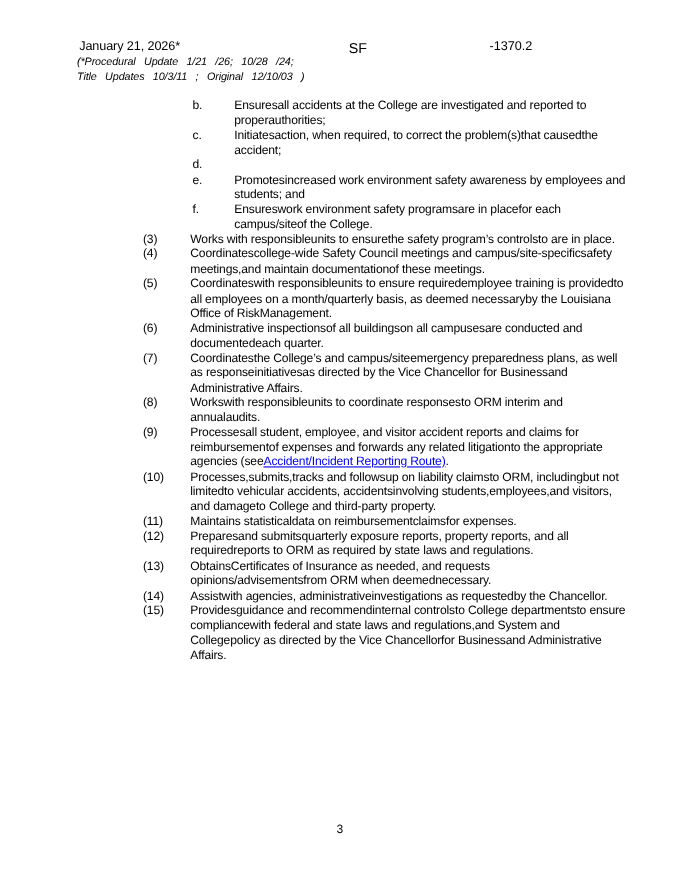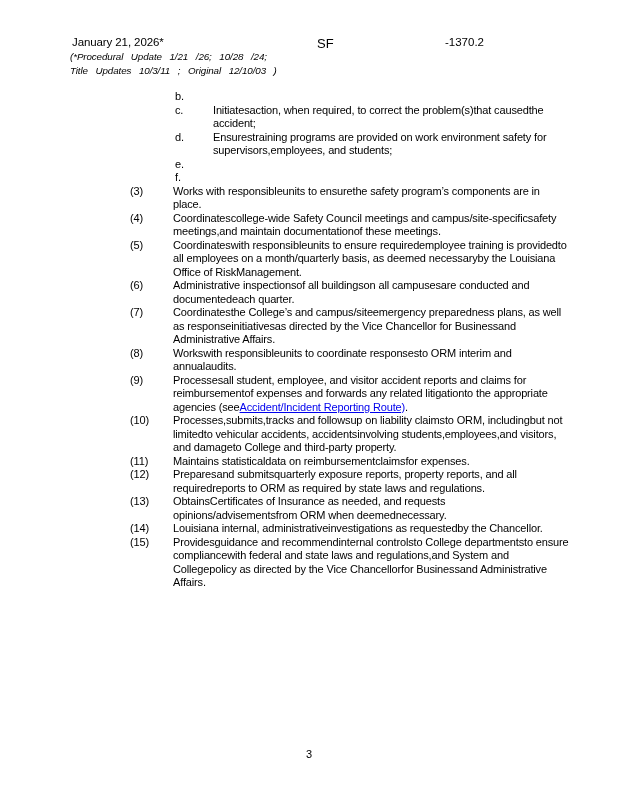--- a/index.html
+++ b/index.html
@@ -47,39 +47,41 @@
   <div class="hdr-date">January 21, 2026*</div>
   <div class="hdr-code">SF</div>
   <div class="hdr-num">-1370.2</div>
   <div class="rev rev1">(*Procedural Update 1/21 /26; 10/28 /24;</div>
   <div class="rev rev2">Title Updates 10/3/11 ; Original 12/10/03 )</div>
 
   <div class="doc-body">
 
     <div class="item lettered">
       <span class="marker">b.</span>
+      <span class="text">Ensuresall accidents at the College are investigated and reported to properauthorities;</span>
     </div>
     <div class="item lettered">
       <span class="marker">c.</span>
       <span class="text">Initiatesaction, when required, to correct the problem(s)that causedthe accident;</span>
     </div>
     <div class="item lettered">
       <span class="marker">d.</span>
-      <span class="text">Ensurestraining programs are provided on work environment safety for supervisors,employees, and students;</span>
     </div>
     <div class="item lettered">
       <span class="marker">e.</span>
+      <span class="text">Promotesincreased work environment safety awareness by employees and students; and</span>
     </div>
     <div class="item lettered">
       <span class="marker">f.</span>
+      <span class="text">Ensureswork environment safety programsare in placefor each campus/siteof the College.</span>
     </div>
 
     <div class="item">
       <span class="marker">(3)</span>
-      <span class="text">Works with responsibleunits to ensurethe safety program’s components are in place.</span>
+      <span class="text">Works with responsibleunits to ensurethe safety program’s controlsto are in place.</span>
     </div>
     <div class="item">
       <span class="marker">(4)</span>
       <span class="text">Coordinatescollege-wide Safety Council meetings and campus/site-specificsafety meetings,and maintain documentationof these meetings.</span>
     </div>
     <div class="item">
       <span class="marker">(5)</span>
       <span class="text">Coordinateswith responsibleunits to ensure requiredemployee training is providedto all employees on a month/quarterly basis, as deemed necessaryby the Louisiana Office of RiskManagement.</span>
     </div>
     <div class="item">
@@ -109,21 +111,21 @@
     <div class="item">
       <span class="marker">(12)</span>
       <span class="text">Preparesand submitsquarterly exposure reports, property reports, and all requiredreports to ORM as required by state laws and regulations.</span>
     </div>
     <div class="item">
       <span class="marker">(13)</span>
       <span class="text">ObtainsCertificates of Insurance as needed, and requests opinions/advisementsfrom ORM when deemednecessary.</span>
     </div>
     <div class="item">
       <span class="marker">(14)</span>
-      <span class="text">Louisiana internal, administrativeinvestigations as requestedby the Chancellor.</span>
+      <span class="text">Assistwith agencies, administrativeinvestigations as requestedby the Chancellor.</span>
     </div>
     <div class="item">
       <span class="marker">(15)</span>
       <span class="text">Providesguidance and recommendinternal controlsto College departmentsto ensure compliancewith federal and state laws and regulations,and System and Collegepolicy as directed by the Vice Chancellorfor Businessand Administrative Affairs.</span>
     </div>
 
   </div>
 
   <div class="footer">3</div>
 

